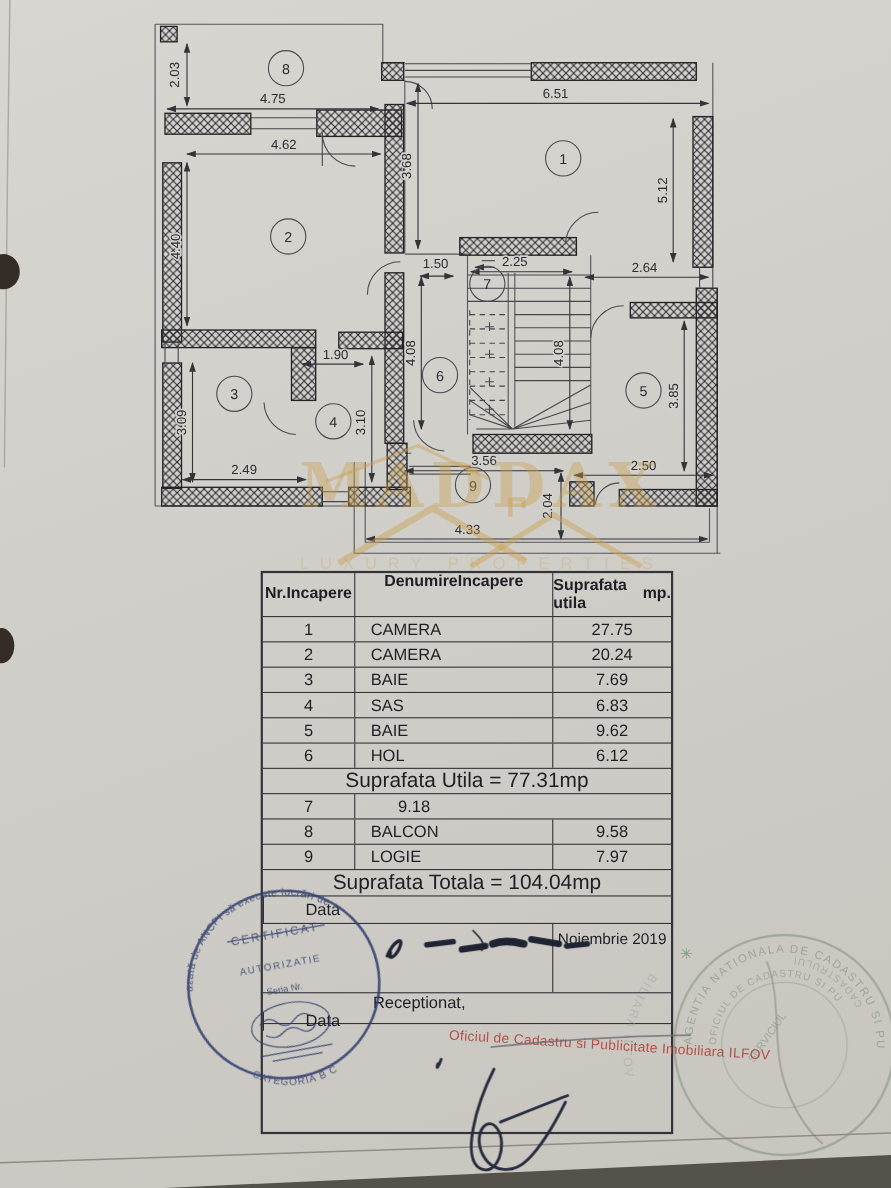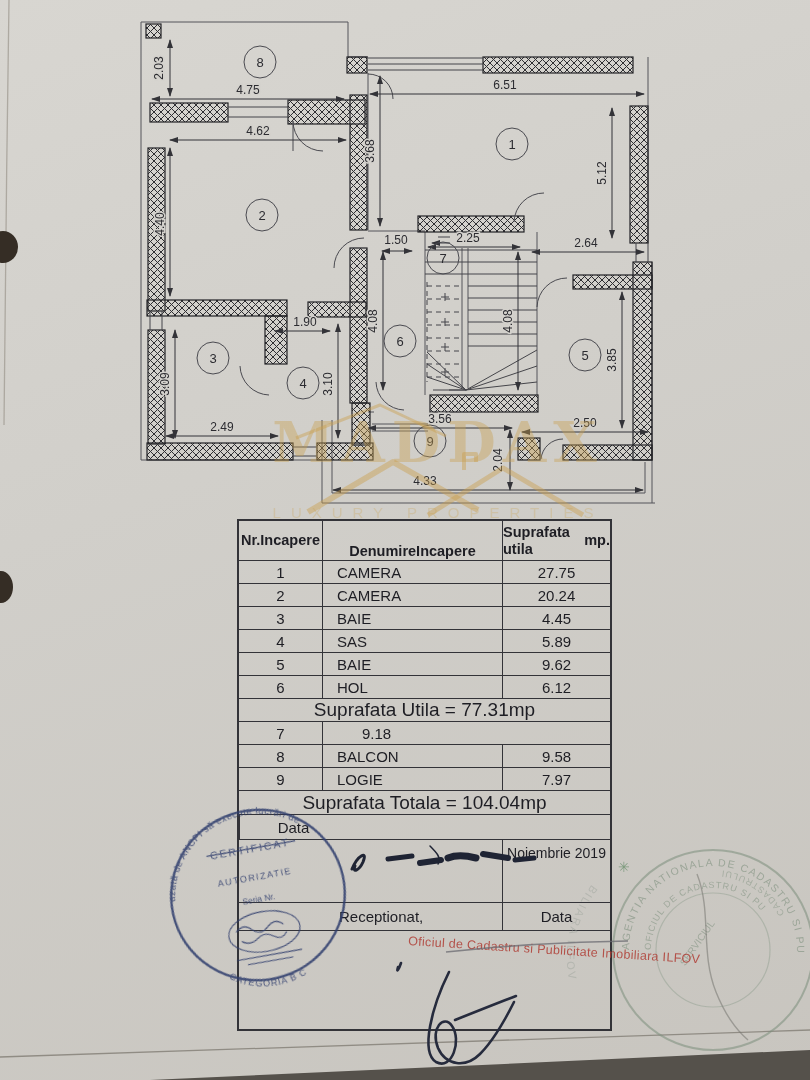--- a/index.html
+++ b/index.html
@@ -15,26 +15,26 @@
               border:2px solid #333338;color:#1e1e24;font-size:15px;background:transparent;}
   .tr{display:flex;border-top:1.5px solid #333338;}
   .tr:first-child{border-top:none;}
   .cell{display:flex;align-items:center;box-sizing:border-box;}
   .c1{width:83px;justify-content:center;}
   .c2{width:180px;border-left:1.5px solid #333338;padding-left:14px;}
   .c3{width:108px;border-left:1.5px solid #333338;justify-content:center;}
   .cspan{width:263px;padding-left:95px;}
   .hrow{height:39px;}
   .hcell{justify-content:center;line-height:17px;font-size:14.5px;font-weight:bold;}
-  .hcell.c2{align-items:flex-end;padding-left:0;}
+  .hcell.c2{align-items:flex-start;padding-left:0;}
   .drow{height:22px;}
   .mrow{height:22px;justify-content:center;display:flex;align-items:center;font-size:19px;}
   .sigrow{height:62px;}
   .sigrow .c3{align-items:flex-start;padding-top:5px;font-size:14px;}
-  .receptrow{height:27px;}
+  .receptrow{height:27px;flex-direction:column;}
   .receptrow .cspan{padding-left:100px;}
   .bottomrow{height:98px;}
   
   #wm{position:absolute;left:228px;top:398px;width:420px;text-align:center;
       z-index:5;pointer-events:none;}
   #wm .brand{font-family:"DejaVu Serif",serif;font-weight:bold;font-size:56px;
              letter-spacing:7px;line-height:88px;color:rgba(201,160,80,0.40);}
   #wm .tag{font-size:15px;letter-spacing:10px;color:rgba(201,160,80,0.28);
            font-family:"Liberation Sans",sans-serif;margin-top:18px;}
   .dim{font-size:12px;fill:#2c2c31;paint-order:stroke;stroke:#d3d1cc;stroke-width:3px;}
@@ -220,26 +220,26 @@
       <div class="cell c3">27.75</div>
     </div>
     <div class="tr drow">
       <div class="cell c1">2</div>
       <div class="cell c2">CAMERA</div>
       <div class="cell c3">20.24</div>
     </div>
     <div class="tr drow">
       <div class="cell c1">3</div>
       <div class="cell c2">BAIE</div>
-      <div class="cell c3">4.45</div>
+      <div class="cell c3">7.69</div>
     </div>
     <div class="tr drow">
       <div class="cell c1">4</div>
       <div class="cell c2">SAS</div>
-      <div class="cell c3">5.89</div>
+      <div class="cell c3">6.83</div>
     </div>
     <div class="tr drow">
       <div class="cell c1">5</div>
       <div class="cell c2">BAIE</div>
       <div class="cell c3">9.62</div>
     </div>
     <div class="tr drow">
       <div class="cell c1">6</div>
       <div class="cell c2">HOL</div>
       <div class="cell c3">6.12</div>

